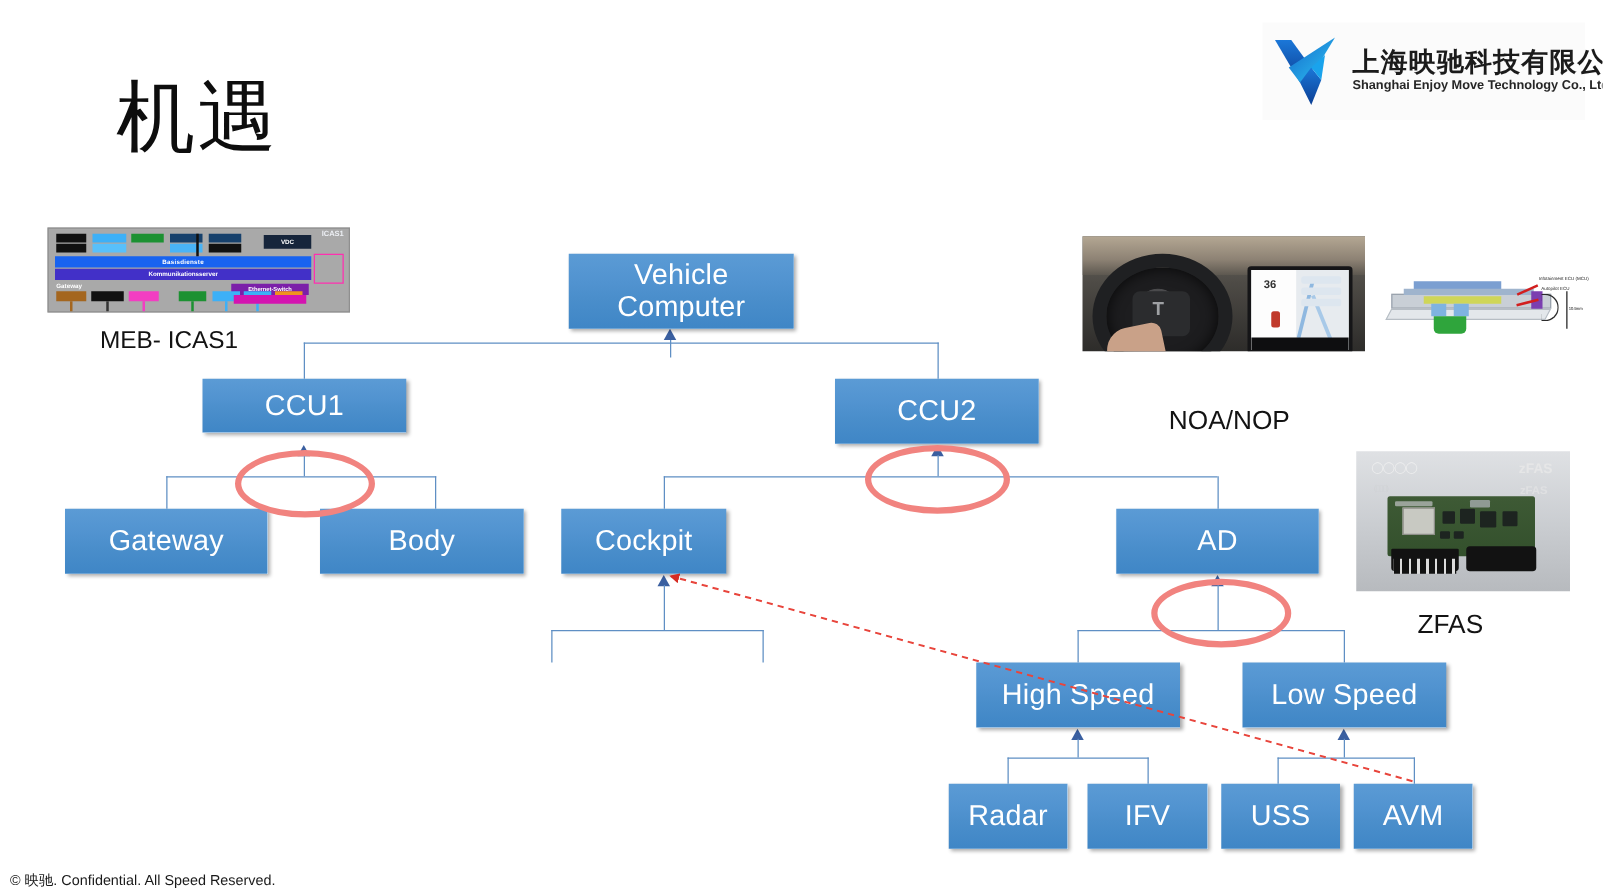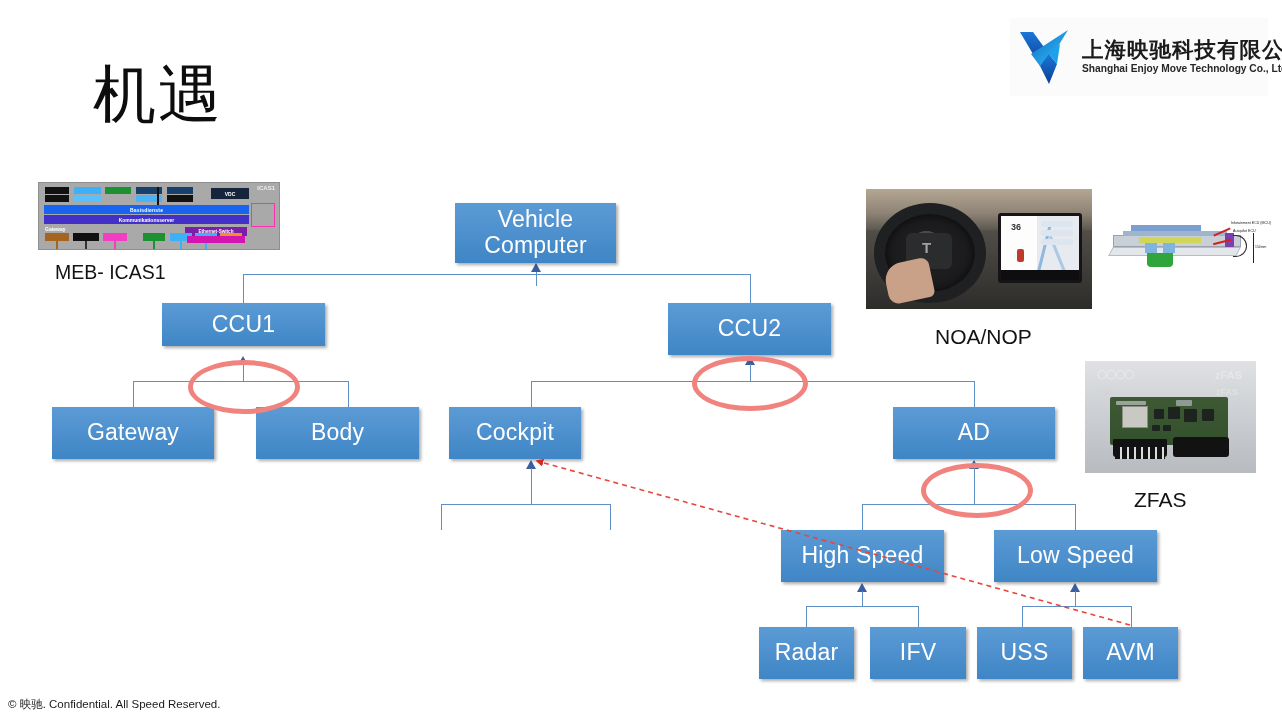--- a/index.html
+++ b/index.html
@@ -155,21 +155,21 @@
   }
   #icas-label-icas1 {
     position:absolute; right:4px; top:2px; font-size:6px; color:#eceff4; font-weight:bold;
   }
   .icas-pin { position:absolute; width:2px; background:#c215a0; }
 
   
   #pic-tesla {
     position: absolute;
     left: 866px; top: 189px;
-    width: 226px; height: 120px;
+    width: 226px; height: 92px;
     overflow: hidden;
     background: linear-gradient(to bottom, #6d6a62 0%, #4e4b46 40%, #2d2c2a 100%);
     padding-left: 42px;
   }
   #tesla-sky {
     position:absolute; left:0; top:0; width:100%; height:34%;
     background: linear-gradient(to bottom, #b4a793 0%, #8d8274 60%, #5d5850 100%);
   }
   #tesla-wheel {
     position:absolute; left: 8px; top: 14px; width: 112px; height: 100px;
@@ -320,21 +320,21 @@
     <div class="icas-pin" style="left:17px; top:58px; height:9px; background:#a4661f;"></div>
     <div class="icas-pin" style="left:46px; top:58px; height:9px; background:#333;"></div>
     <div class="icas-pin" style="left:75px; top:58px; height:9px; background:#f23ec2;"></div>
     <div class="icas-pin" style="left:114px;top:58px; height:9px; background:#1c9132;"></div>
     <div class="icas-pin" style="left:141px;top:58px; height:9px; background:#3db0f7;"></div>
     <div class="icas-pin" style="left:166px;top:58px; height:9px; background:#3db0f7;"></div>
     <div class="icas-chip" style="left:148px;top:53px; width:58px; height:7px; background:#d414b0;"></div>
     <div class="icas-chip" style="left:118px;top:4px;  width:2px; height:18px; background:#111;"></div>
     <div class="icas-chip" style="left:212px;top:20px; width:24px; height:24px; border:1px solid #ff2fb0;"></div>
   </div>
-  <div class="caption" style="left:55px; top:261px;">MEB- ICAS1</div>
+  <div class="caption" style="left:80px; top:261px;">MEB- ICAS1</div>
 
   <div id="pic-tesla">
     <div id="tesla-sky"></div>
     <div id="tesla-screen">
       <div id="ts-left">
         <div id="ts-speed">36</div>
         <div id="ts-car"></div>
       </div>
       <div id="ts-map">
         <div id="ts-road"></div>
@@ -429,21 +429,21 @@
   <div class="hline" style="left:806px; top:606px; width:113px;"></div>
   <div class="vline" style="left:806px; top:606px; height:21px;"></div>
   <div class="vline" style="left:918px; top:606px; height:21px;"></div>
 
   <div class="arrow-up" style="left:1070px; top:583px;"></div>
   <div class="vline" style="left:1075px; top:591px; height:15px;"></div>
   <div class="hline" style="left:1022px; top:606px; width:110px;"></div>
   <div class="vline" style="left:1022px; top:606px; height:21px;"></div>
   <div class="vline" style="left:1131px; top:606px; height:21px;"></div>
 
-  <div class="node" style="left:455px; top:203px; width:161px; height:60px;">Vehicle
+  <div class="node" style="left:455px; top:203px; width:180px; height:60px;">Vehicle
 Computer</div>
 
   <div class="node" style="left:162px; top:303px; width:163px; height:43px;">CCU1</div>
 
   <div class="node" style="left:668px; top:303px; width:163px; height:52px;">CCU2</div>
 
   <div class="node" style="left:52px; top:407px; width:162px; height:52px;">Gateway</div>
 
   <div class="node" style="left:256px; top:407px; width:163px; height:52px;">Body</div>
 

